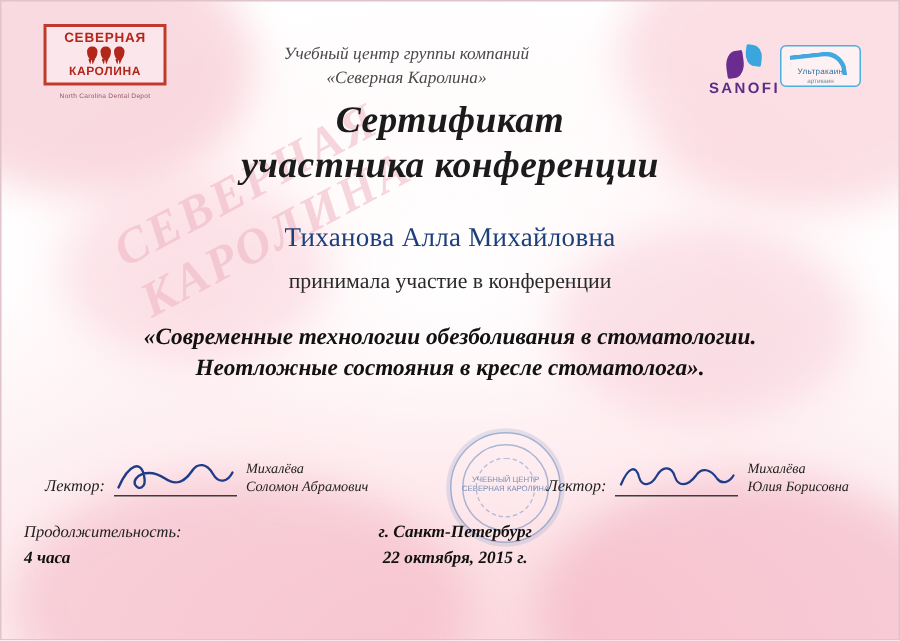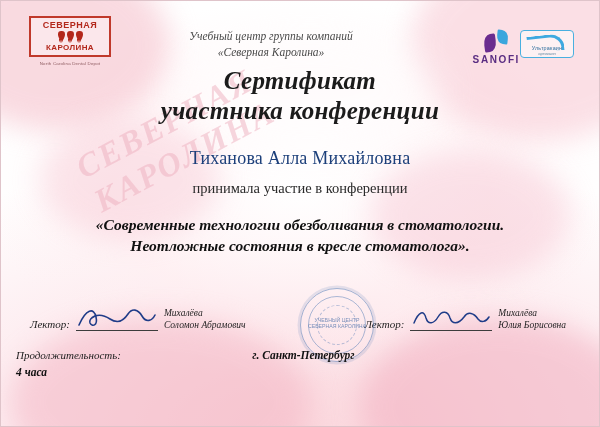--- a/index.html
+++ b/index.html
@@ -487,17 +487,18 @@
     </div>
   </div>
 
   <div class="footer">
     <div>
       <div class="dur-label">Продолжительность:</div>
       <div class="dur-value">4 часа</div>
     </div>
     <div class="place-block">
       <div class="place">г. Санкт-Петербург</div>
+      <div class="date">22 октября, 2015 г.</div>
     </div>
     <div class="spacer-right"></div>
   </div>
 
 </div>
 
 </body></html>

